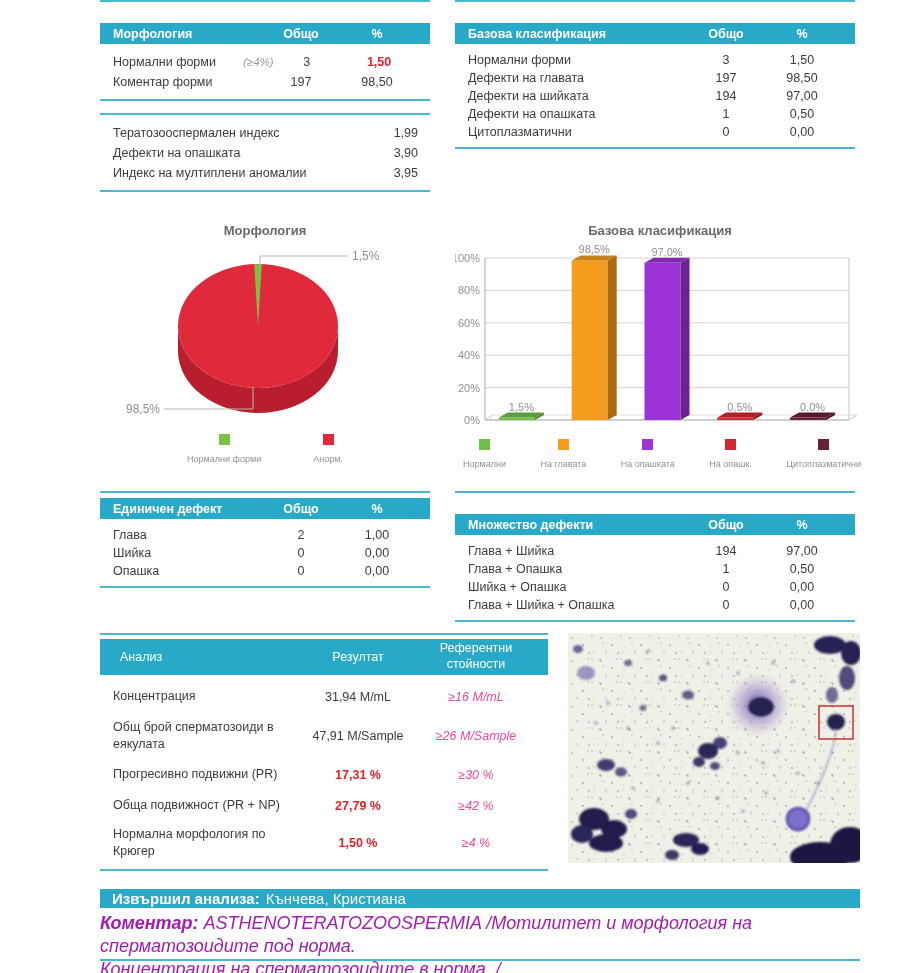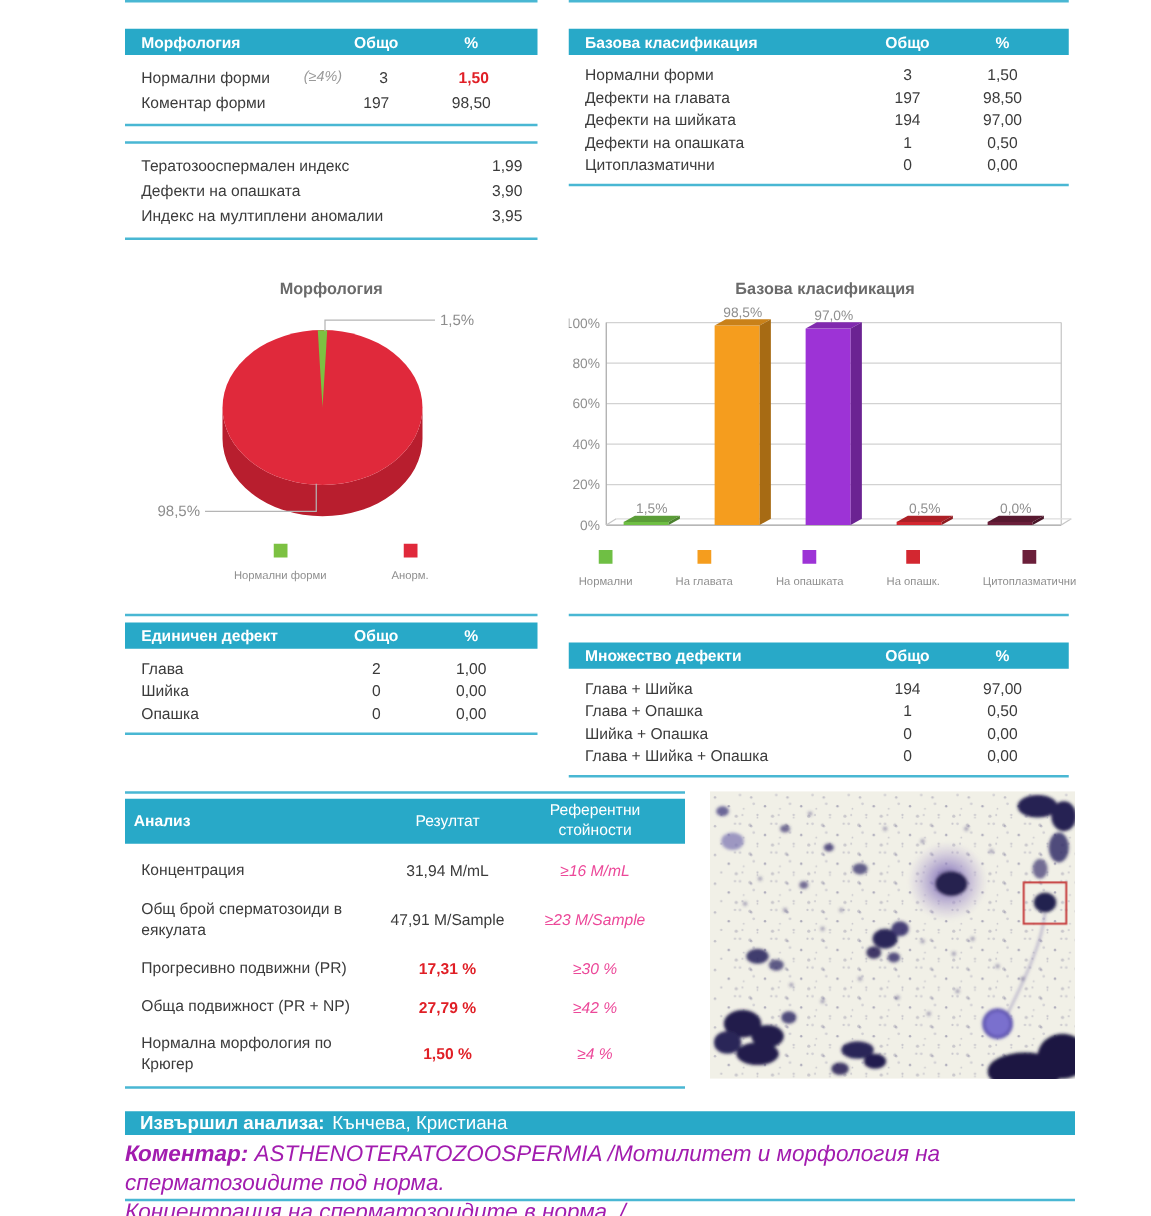--- a/index.html
+++ b/index.html
@@ -20,21 +20,21 @@
   .c-label{flex:1;padding-left:13px;}
   .c-label.w-note{flex:0 0 130px;}
   .c-note{flex:1;color:#9a9a9a;font-style:italic;font-size:11.5px;}
   .c-total{width:70px;text-align:center;}
   .c-pct{width:82px;text-align:center;}
   .c-val{width:60px;text-align:right;}
   .red{color:#e01f26;font-weight:bold;}
   
   .an-head{display:flex;align-items:center;background:#28a9c8;color:#fff;font-size:12.5px;
            height:36px;padding-right:10px;box-sizing:border-box;}
-  .an-head .h-label{flex:1;padding-left:7px;font-weight:bold;}
+  .an-head .h-label{flex:1;padding-left:20px;font-weight:normal;}
   .h-result{width:112px;text-align:center;}
   .h-ref{width:124px;text-align:center;line-height:1.25;}
   .an-rows{padding:6px 10px 4px 0;}
   .an-row{display:flex;align-items:center;font-size:12.5px;}
   .an-row .a-label{flex:1;padding-left:13px;line-height:1.4;}
   .a-result{width:112px;text-align:center;}
   .a-ref{width:124px;text-align:center;color:#ec4899;font-style:italic;}
   
   .chart-title{text-align:center;font-weight:bold;font-size:13px;color:#6a6a6a;height:24px;line-height:22px;}
   .pie-legend{display:flex;justify-content:center;gap:52px;margin-top:12px;}
@@ -293,21 +293,21 @@
     </div>
     <div class="an-rows">
       <div class="an-row" style="height:32px;">
         <span class="a-label">Концентрация</span>
         <span class="a-result">31,94 M/mL</span>
         <span class="a-ref">≥16 M/mL</span>
       </div>
       <div class="an-row" style="height:46px;">
         <span class="a-label" style="max-width:200px;">Общ брой сперматозоиди в еякулата</span>
         <span class="a-result">47,91 M/Sample</span>
-        <span class="a-ref">≥23 M/Sample</span>
+        <span class="a-ref">≥26 M/Sample</span>
       </div>
       <div class="an-row" style="height:32px;">
         <span class="a-label">Прогресивно подвижни (PR)</span>
         <span class="a-result red">17,31 %</span>
         <span class="a-ref">≥30 %</span>
       </div>
       <div class="an-row" style="height:30px;">
         <span class="a-label">Обща подвижност (PR + NP)</span>
         <span class="a-result red">27,79 %</span>
         <span class="a-ref">≥42 %</span>

